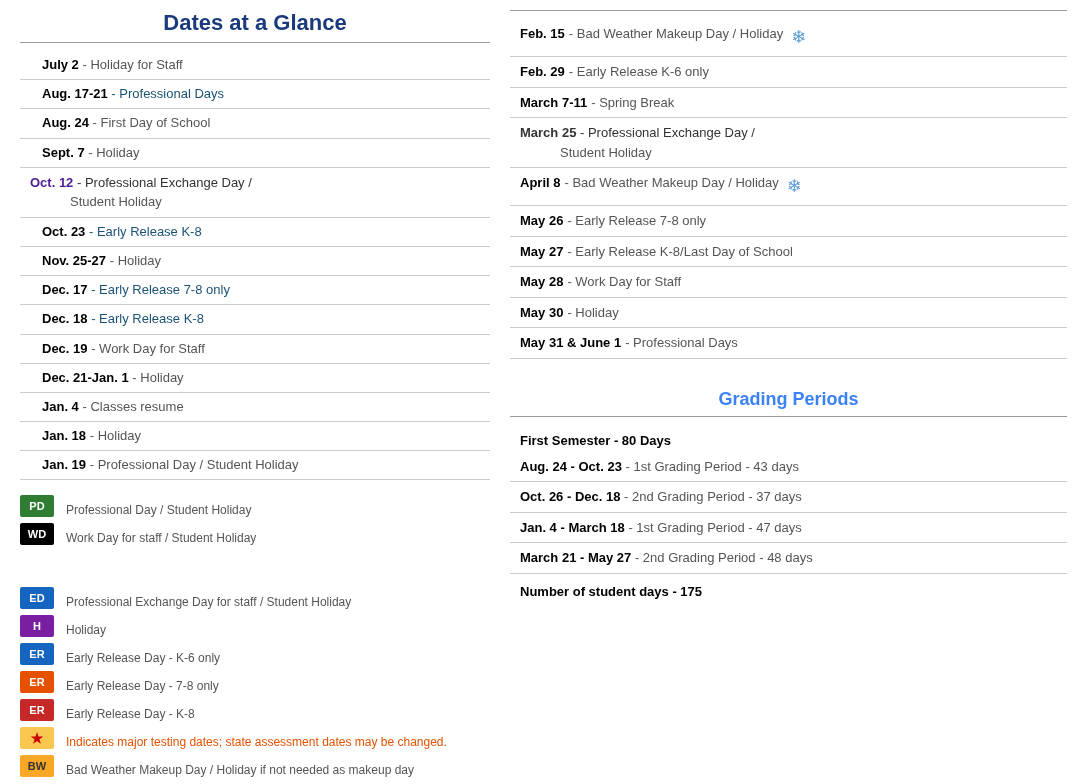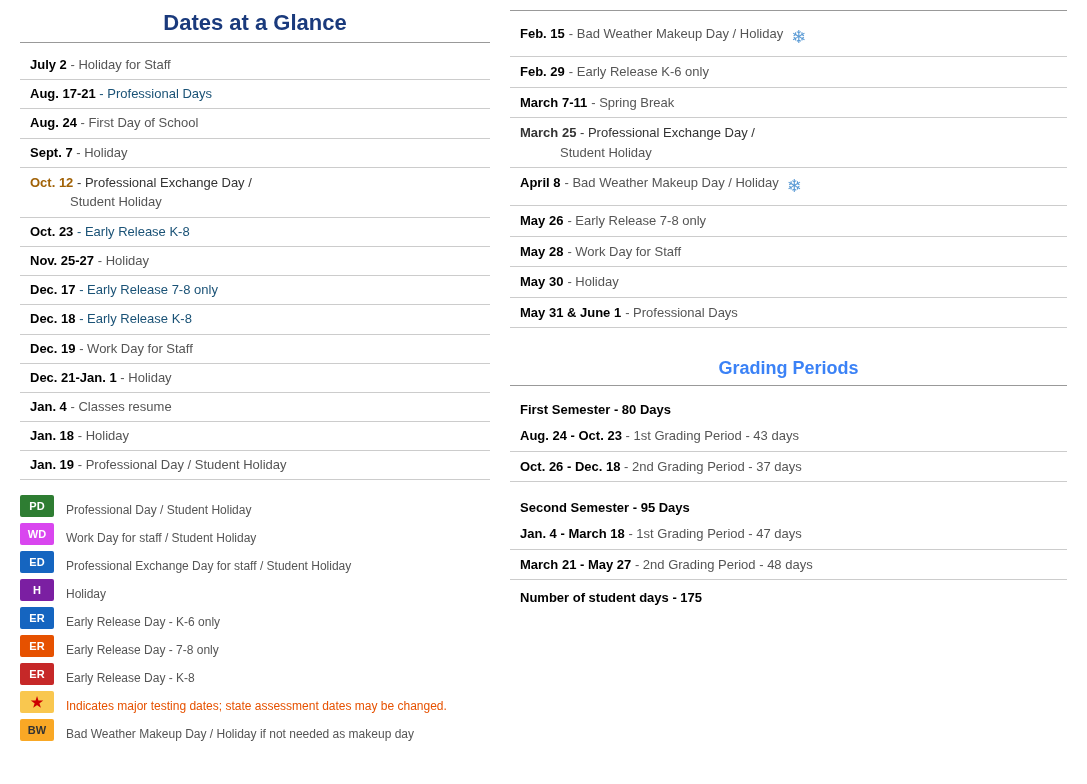--- a/index.html
+++ b/index.html
@@ -33,20 +33,21 @@
       margin-bottom: 8px;
     }
     .date-item {
       padding: 5px 10px;
       border-bottom: 1px solid #ccc;
       line-height: 1.4;
     }
     .date-item .date-label {
       font-weight: bold;
       color: #000;
+      margin-left: 12px;
     }
     .date-item .date-desc {
       color: #555;
     }
     .date-item .date-desc.blue {
       color: #1a5276;
     }
     .legend-section {
       margin-top: 15px;
     }
@@ -63,22 +64,22 @@
       align-items: center;
       justify-content: center;
       font-size: 11px;
       font-weight: bold;
       color: #fff;
       border-radius: 2px;
       flex-shrink: 0;
       margin-right: 12px;
     }
     .badge-pd { background-color: #2e7d32; }
-    .badge-wd { background-color: #d946ef; }
-    .badge-ed { background-color: #1565c0; }
+    .badge-wd { background-color: #000000; }
+    .badge-ed { background-color: #1565c0; margin-top: 36px; }
     .badge-h  { background-color: #7b1fa2; }
     .badge-er-blue { background-color: #1565c0; }
     .badge-er-orange { background-color: #e65100; }
     .badge-er-red { background-color: #c62828; }
     .badge-bw { background-color: #f9a825; }
     .legend-text {
       color: #555;
       font-size: 12px;
     }
     .legend-text.orange {
@@ -145,21 +146,21 @@
       margin-bottom: 6px;
     }
 
     .multi-line-date {
       padding: 5px 10px;
       border-bottom: 1px solid #ccc;
       line-height: 1.5;
     }
     .multi-line-date .date-label {
       font-weight: bold;
-      color: #a16207;
+      color: #4c1d95;
     }
     .multi-line-date .indent-line {
       padding-left: 40px;
       color: #555;
       display: block;
     }
 
     .right-multi {
       padding: 5px 10px;
       border-bottom: 1px solid #ccc;
@@ -288,20 +289,24 @@
       <div class="right-date-item">
         <span class="date-label">April 8 </span>
         <span class="date-desc">- Bad Weather Makeup Day / Holiday</span>
         <span class="snowflake-icon">❄</span>
       </div>
       <div class="right-date-item">
         <span class="date-label">May 26 </span>
         <span class="date-desc blue">- Early Release 7-8 only</span>
       </div>
       <div class="right-date-item">
+        <span class="date-label">May 27 </span>
+        <span class="date-desc blue">- Early Release K-8/Last Day of School</span>
+      </div>
+      <div class="right-date-item">
         <span class="date-label">May 28 </span>
         <span class="date-desc">- Work Day for Staff</span>
       </div>
       <div class="right-date-item">
         <span class="date-label">May 30 </span>
         <span class="date-desc">- Holiday</span>
       </div>
       <div class="right-date-item">
         <span class="date-label">May 31 &amp; June 1 </span>
         <span class="date-desc">- Professional Days</span>
@@ -314,21 +319,20 @@
       <div class="grading-header">First Semester - 80 Days</div>
       <div class="grading-item">
         <span class="grade-label">Aug. 24 - Oct. 23 </span>
         <span class="grade-desc">- 1st Grading Period - 43 days</span>
       </div>
       <div class="grading-item">
         <span class="grade-label">Oct. 26 - Dec. 18 </span>
         <span class="grade-desc">- 2nd Grading Period - 37 days</span>
       </div>
 
-      <div class="grading-header" style="margin-top:10px;">Second Semester - 95 Days</div>
       <div class="grading-item">
         <span class="grade-label">Jan. 4 - March 18 </span>
         <span class="grade-desc">- 1st Grading Period - 47 days</span>
       </div>
       <div class="grading-item">
         <span class="grade-label">March 21 - May 27 </span>
         <span class="grade-desc">- 2nd Grading Period - 48 days</span>
       </div>
 
       <div class="stats-section">

